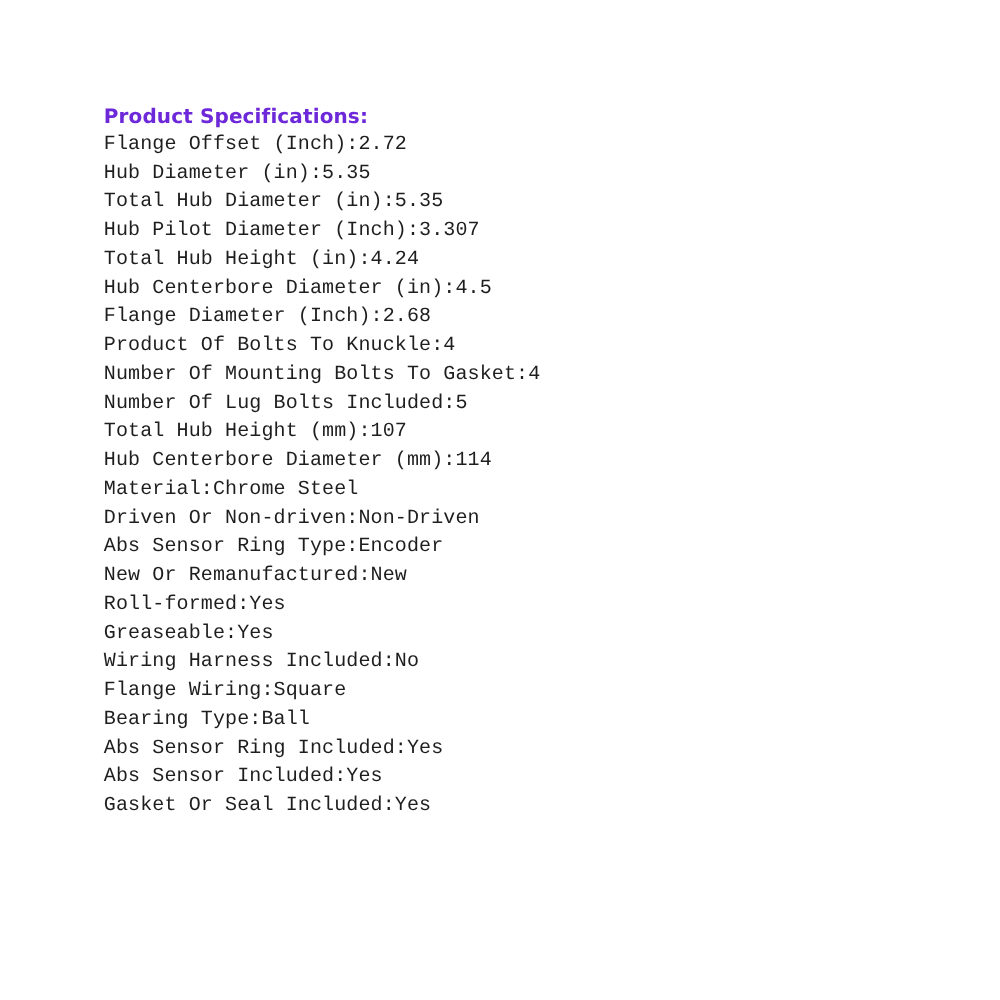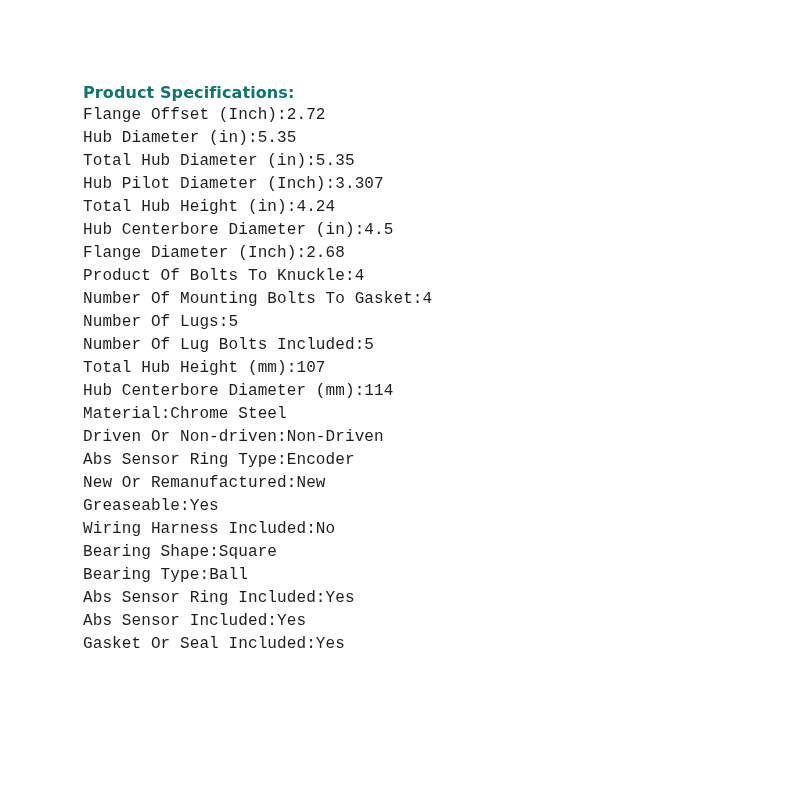--- a/index.html
+++ b/index.html
@@ -20,21 +20,21 @@
     left: 83px;
     top: 81px;
     width: 660px;
   }
   .spec-title {
     font-size: 16px;
     line-height: 23px;
     font-weight: 700;
     margin: 0;
     padding: 0;
-    color: #0f766e;
+    color: #6d28d9;
     letter-spacing: 0.1px;
   }
   .spec-list {
     list-style: none;
     margin: 0;
     padding: 0;
   }
   .spec-row {
     font-size: 16px;
     line-height: 23px;
@@ -64,43 +64,43 @@
   <li class="spec-row"><span>Total Hub Height (in)</span><span>:</span><span>4.24</span></li>
 
   <li class="spec-row"><span>Hub Centerbore Diameter (in)</span><span>:</span><span>4.5</span></li>
 
   <li class="spec-row"><span>Flange Diameter (Inch)</span><span>:</span><span>2.68</span></li>
 
   <li class="spec-row"><span>Product Of Bolts To Knuckle</span><span>:</span><span>4</span></li>
 
   <li class="spec-row"><span>Number Of Mounting Bolts To Gasket</span><span>:</span><span>4</span></li>
 
-  <li class="spec-row"><span>Number Of Lugs</span><span>:</span><span>5</span></li>
 
   <li class="spec-row"><span>Number Of Lug Bolts Included</span><span>:</span><span>5</span></li>
 
 
   <li class="spec-row"><span>Total Hub Height (mm)</span><span>:</span><span>107</span></li>
 
   <li class="spec-row"><span>Hub Centerbore Diameter (mm)</span><span>:</span><span>114</span></li>
 
   <li class="spec-row"><span>Material</span><span>:</span><span>Chrome Steel</span></li>
 
   <li class="spec-row"><span>Driven Or Non-driven</span><span>:</span><span>Non-Driven</span></li>
 
   <li class="spec-row"><span>Abs Sensor Ring Type</span><span>:</span><span>Encoder</span></li>
 
   <li class="spec-row"><span>New Or Remanufactured</span><span>:</span><span>New</span></li>
 
+  <li class="spec-row"><span>Roll-formed</span><span>:</span><span>Yes</span></li>
 
   <li class="spec-row"><span>Greaseable</span><span>:</span><span>Yes</span></li>
 
   <li class="spec-row"><span>Wiring Harness Included</span><span>:</span><span>No</span></li>
 
-  <li class="spec-row"><span>Bearing Shape</span><span>:</span><span>Square</span></li>
+  <li class="spec-row"><span>Flange Wiring</span><span>:</span><span>Square</span></li>
 
   <li class="spec-row"><span>Bearing Type</span><span>:</span><span>Ball</span></li>
 
   <li class="spec-row"><span>Abs Sensor Ring Included</span><span>:</span><span>Yes</span></li>
 
   <li class="spec-row"><span>Abs Sensor Included</span><span>:</span><span>Yes</span></li>
 
   <li class="spec-row"><span>Gasket Or Seal Included</span><span>:</span><span>Yes</span></li>
 </ul>
 </div>

